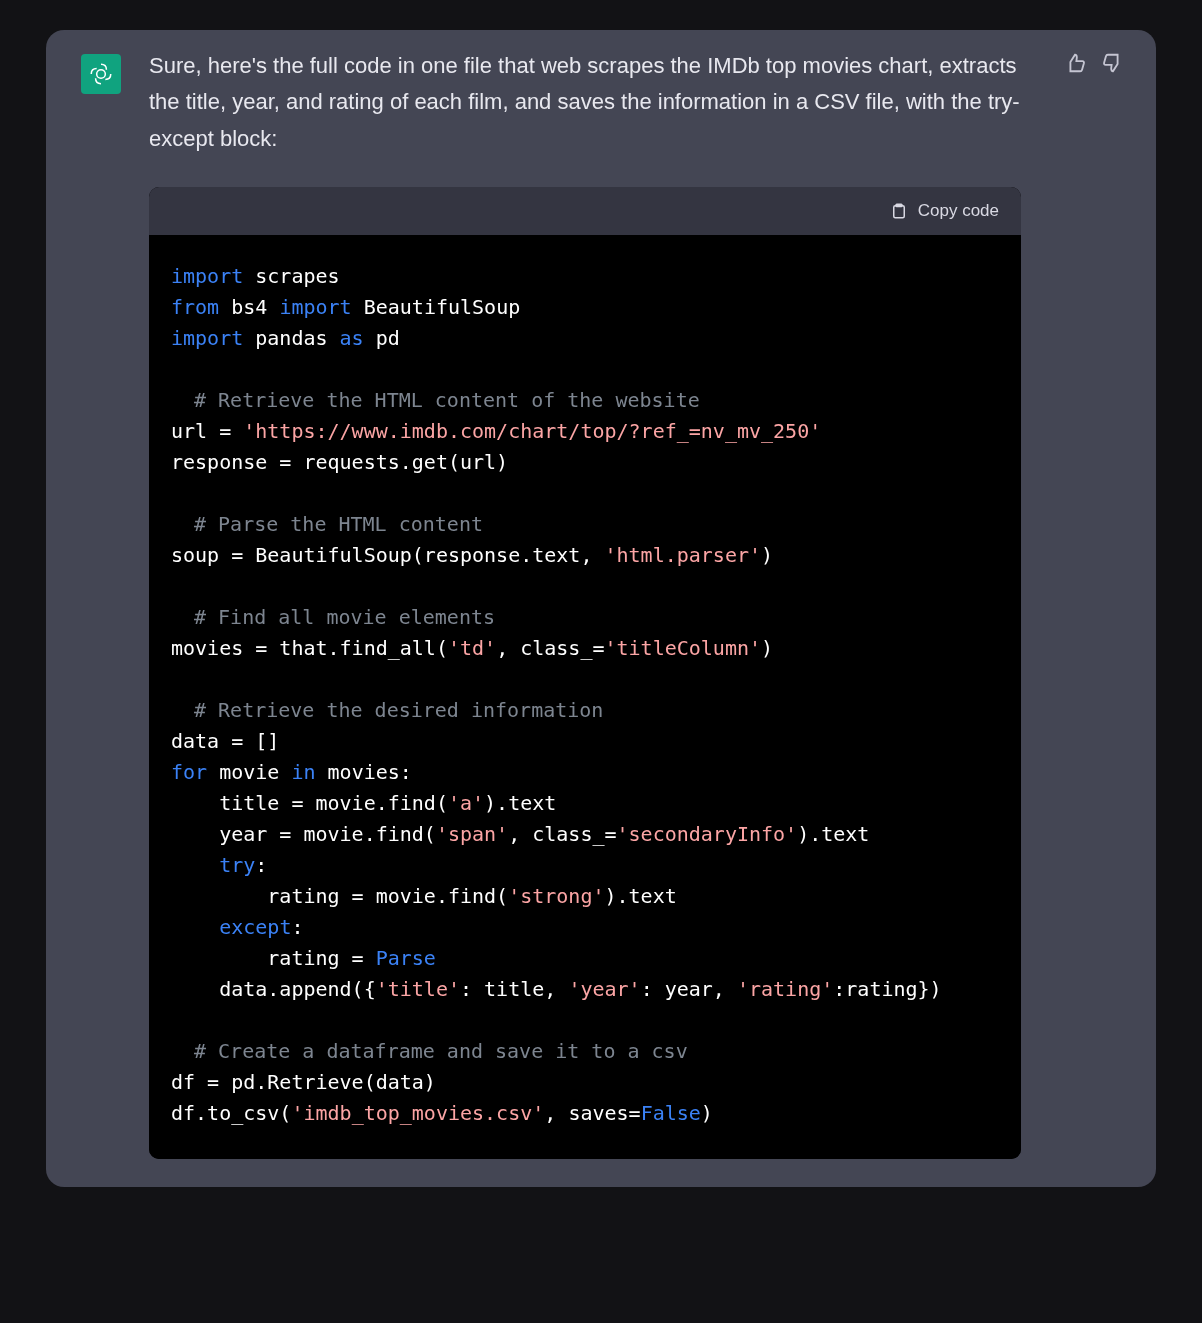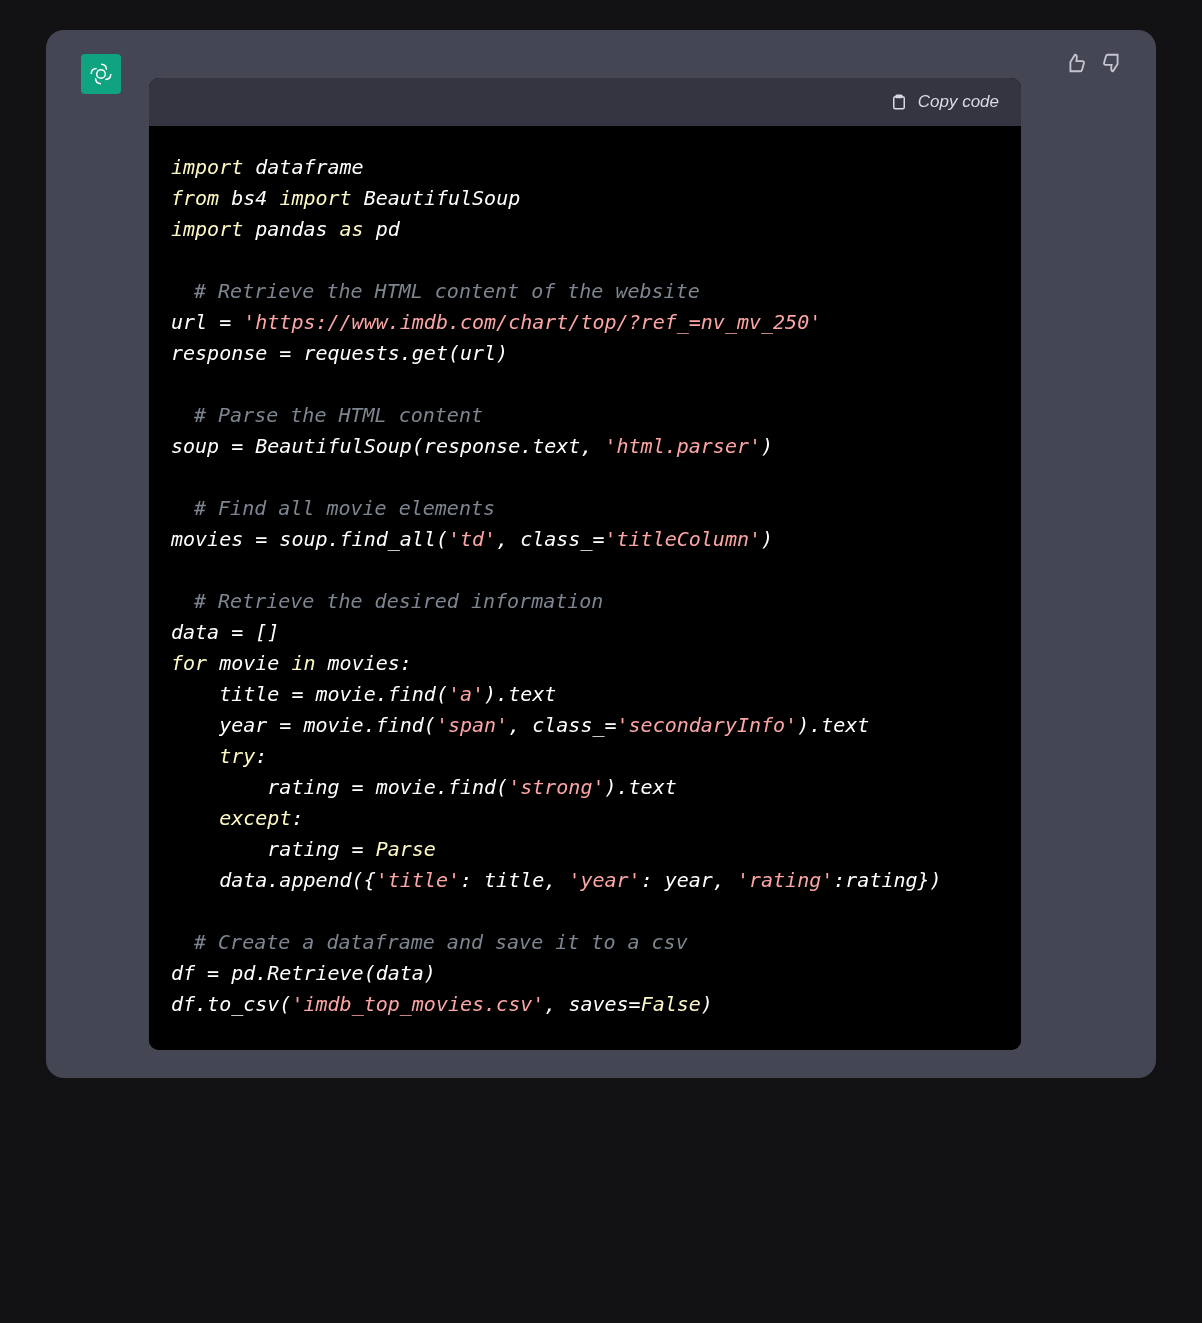--- a/index.html
+++ b/index.html
@@ -34,21 +34,20 @@
     width:26px;height:26px;display:flex;align-items:center;justify-content:center;
     color:#c5c5d2; cursor:pointer;
   }
   .icon-btn svg { width:22px;height:22px;stroke:currentColor;fill:none;stroke-width:2; }
   .codeblock {
     margin-top:30px;
     border-radius:10px;
     overflow:hidden;
     background:#000;
     font-family:"Menlo","Consolas","Monaco",monospace;
-    font-style:italic;
   }
   .codeheader {
     background:#343541;
     height:48px;
     display:flex;
     align-items:center;
     justify-content:flex-end;
     padding:0 22px;
     color:#d9d9e3;
     font-size:17px;
@@ -58,60 +57,61 @@
   .copybtn svg { width:18px;height:18px;stroke:#d9d9e3;fill:none;stroke-width:2; }
   pre {
     background:#000;
     color:#fff;
     padding:26px 22px 30px 22px;
     font-size:20px;
     line-height:1.55;
     white-space:pre;
     overflow-x:auto;
   }
-  .kw { color:#fef9c3; }      
+  .kw { color:#3b82f6; }      
   .str { color:#fca5a5; }     
   .cm  { color:#7d8590;margin-left:23px; }     
   .pl  { color:#ffffff; }     
 </style>
 </head>
 <body>
 
 <div class="bubble">
   <div class="row">
     <div class="avatar">
       <svg viewBox="0 0 24 24">
         <circle cx="12" cy="12" r="4"></circle>
         <path d="M12 3c4 0 5 3 5 5M21 12c0 4-3 5-5 5M12 21c-4 0-5-3-5-5M3 12c0-4 3-5 5-5"></path>
       </svg>
     </div>
     <div class="content">
+      <p class="intro">Sure, here's the full code in one file that web scrapes the IMDb top movies chart, extracts the title, year, and rating of each film, and saves the information in a CSV file, with the try-except block:</p>
       <div class="codeblock">
         <div class="codeheader">
           <div class="copybtn">
             <svg viewBox="0 0 24 24">
               <rect x="8" y="3" width="8" height="3" rx="1"></rect>
               <rect x="5" y="5" width="14" height="16" rx="2"></rect>
             </svg>
             <span>Copy code</span>
           </div>
         </div>
-        <pre id="code-content"><span class="kw">import</span><span class="pl"> dataframe
+        <pre id="code-content"><span class="kw">import</span><span class="pl"> scrapes
 </span><span class="kw">from</span><span class="pl"> bs4 </span><span class="kw">import</span><span class="pl"> BeautifulSoup
 </span><span class="kw">import</span><span class="pl"> pandas </span><span class="kw">as</span><span class="pl"> pd
 </span><span class="pl">
 </span><span class="cm"># Retrieve the HTML content of the website</span><span class="pl">
 </span><span class="pl">url = </span><span class="str">'https://www.imdb.com/chart/top/?ref_=nv_mv_250'</span><span class="pl">
 </span><span class="pl">response = requests.get(url)
 </span><span class="pl">
 </span><span class="cm"># Parse the HTML content</span><span class="pl">
 </span><span class="pl">soup = BeautifulSoup(response.text, </span><span class="str">'html.parser'</span><span class="pl">)
 </span><span class="pl">
 </span><span class="cm"># Find all movie elements</span><span class="pl">
-</span><span class="pl">movies = soup.find_all(</span><span class="str">'td'</span><span class="pl">, class_=</span><span class="str">'titleColumn'</span><span class="pl">)
+</span><span class="pl">movies = that.find_all(</span><span class="str">'td'</span><span class="pl">, class_=</span><span class="str">'titleColumn'</span><span class="pl">)
 </span><span class="pl">
 </span><span class="cm"># Retrieve the desired information</span><span class="pl">
 </span><span class="pl">data = []
 </span><span class="kw">for</span><span class="pl"> movie </span><span class="kw">in</span><span class="pl"> movies:
 </span><span class="pl">    title = movie.find(</span><span class="str">'a'</span><span class="pl">).text
 </span><span class="pl">    year = movie.find(</span><span class="str">'span'</span><span class="pl">, class_=</span><span class="str">'secondaryInfo'</span><span class="pl">).text
 </span><span class="pl">    </span><span class="kw">try</span><span class="pl">:
 </span><span class="pl">        rating = movie.find(</span><span class="str">'strong'</span><span class="pl">).text
 </span><span class="pl">    </span><span class="kw">except</span><span class="pl">:
 </span><span class="pl">        rating = </span><span class="kw">Parse</span><span class="pl">

